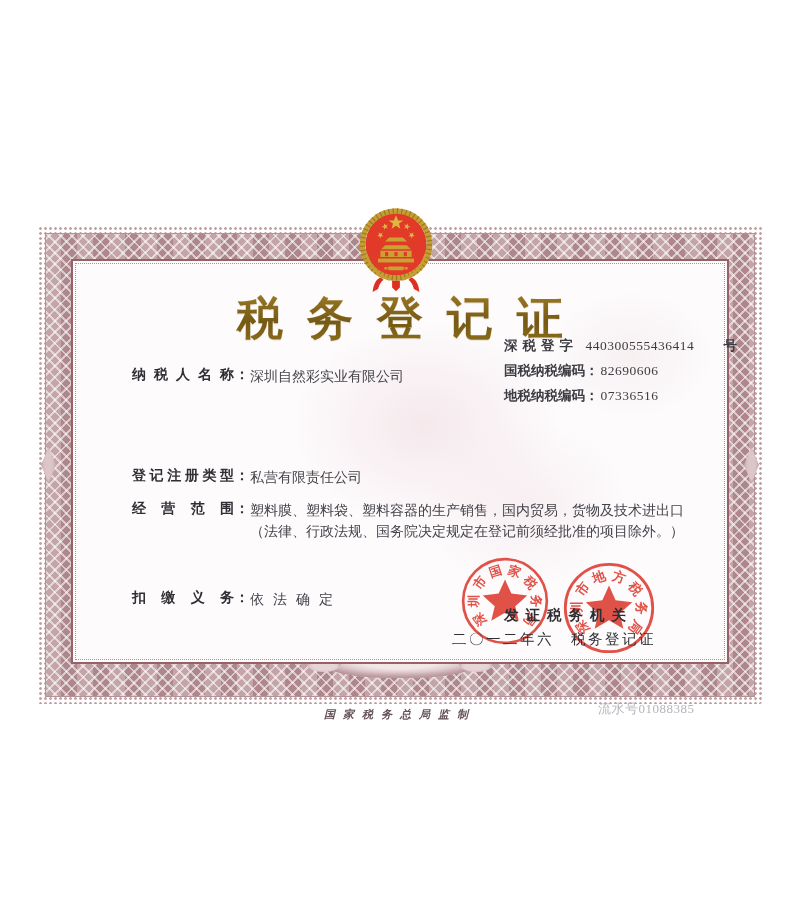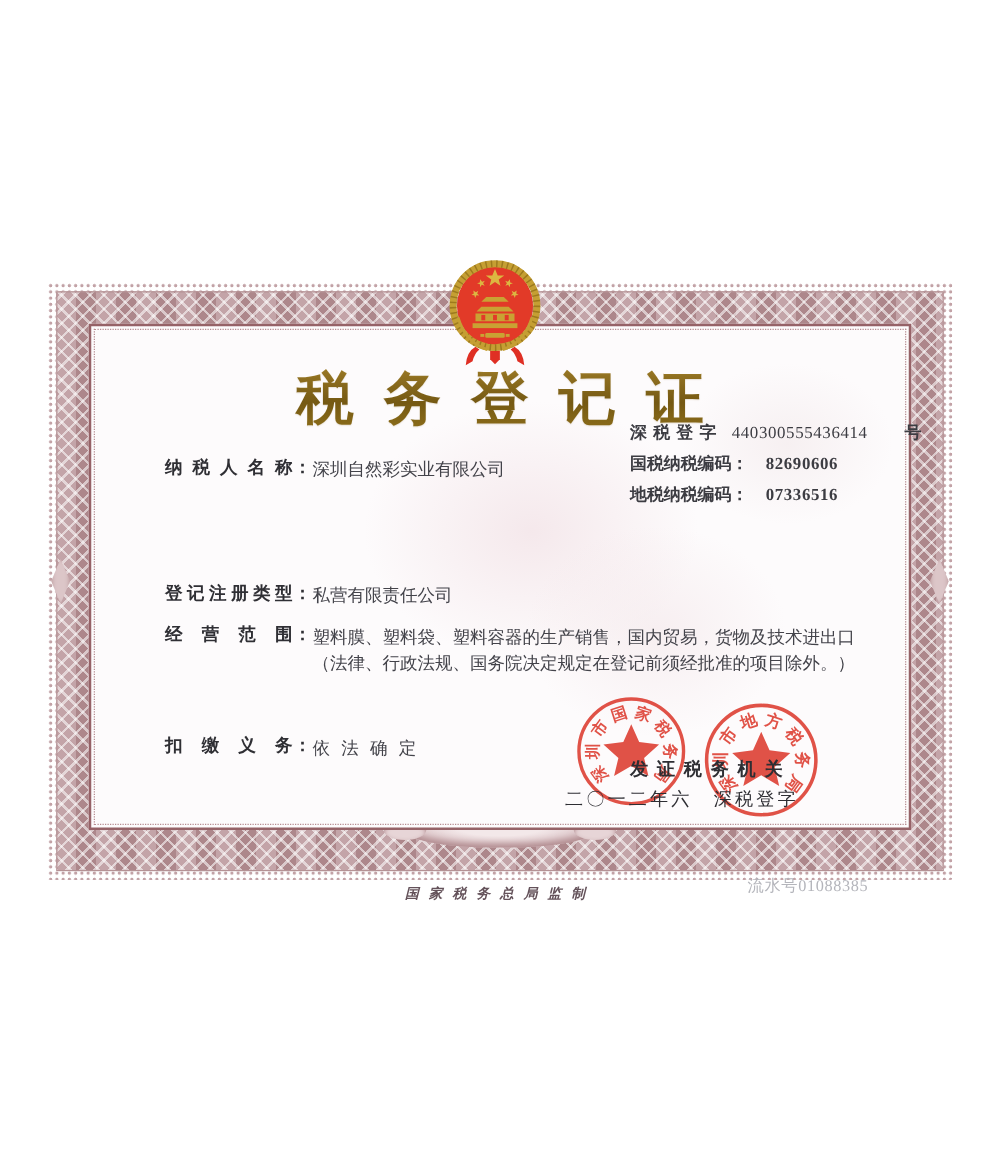--- a/index.html
+++ b/index.html
@@ -47,21 +47,21 @@
          -webkit-background-clip:text;background-clip:text;color:rgba(0,0,0,0);
          text-shadow:0 1px 1px rgba(120,90,20,.15);z-index:4;}
 
   
   .regline{position:absolute;left:504px;top:337px;font-size:13.5px;color:#3c3c42;z-index:4;}
   .regline .lab{letter-spacing:5px;font-weight:600;}
   .regline .num{margin-left:4px;letter-spacing:.5px;}
   .regline .suf{margin-left:26px;font-weight:600;}
   .codeline{position:absolute;left:504px;font-size:13.5px;color:#3c3c42;font-weight:600;z-index:4;}
   .code-0{top:362px;} .code-1{top:387px;}
-  .codeline .val{font-weight:700;margin-left:14px;letter-spacing:.5px;}
+  .codeline .val{font-weight:400;margin-left:2px;letter-spacing:.5px;}
 
   
   .field{position:absolute;left:132px;font-size:14px;color:#2f2f34;z-index:4;line-height:17px;}
   .flabel{display:inline-block;width:102px;text-align:justify;text-align-last:justify;
           font-weight:600;vertical-align:top;}
   .flabel.wide{width:auto;min-width:110px;text-align:left;text-align-last:auto;font-size:13.5px;}
   .colon{display:inline-block;width:16px;text-align:center;font-weight:600;vertical-align:top;}
   .fvalue{display:inline-block;color:#43434a;vertical-align:top;max-width:455px;line-height:21px;}
   .row-0{top:366px;} .row-1{top:401px;} .row-2{top:436px;} .row-3{top:467px;}
   .row-4{top:500px;} .row-5{top:554px;} .row-6{top:589px;}
@@ -184,18 +184,18 @@
         <text x="50" y="20" text-anchor="middle" transform="rotate(-54 50 50)" class="stamp-char">市</text>
         <text x="50" y="20" text-anchor="middle" transform="rotate(-18 50 50)" class="stamp-char">地</text>
         <text x="50" y="20" text-anchor="middle" transform="rotate(18 50 50)" class="stamp-char">方</text>
         <text x="50" y="20" text-anchor="middle" transform="rotate(54 50 50)" class="stamp-char">税</text>
         <text x="50" y="20" text-anchor="middle" transform="rotate(90 50 50)" class="stamp-char">务</text>
         <text x="50" y="20" text-anchor="middle" transform="rotate(126 50 50)" class="stamp-char">局</text>
       </g>
   </svg>
 
   <div class="issuer">发证税务机关</div>
-  <div class="issue-date">二〇一二年六　深税登字</div>
+  <div class="issue-date">二〇一二年六　税务登记证</div>
 
   <div class="produced">国家税务总局监制</div>
   <div class="serial">流水号01088385</div>
 
 </div>
 
 </body></html>

